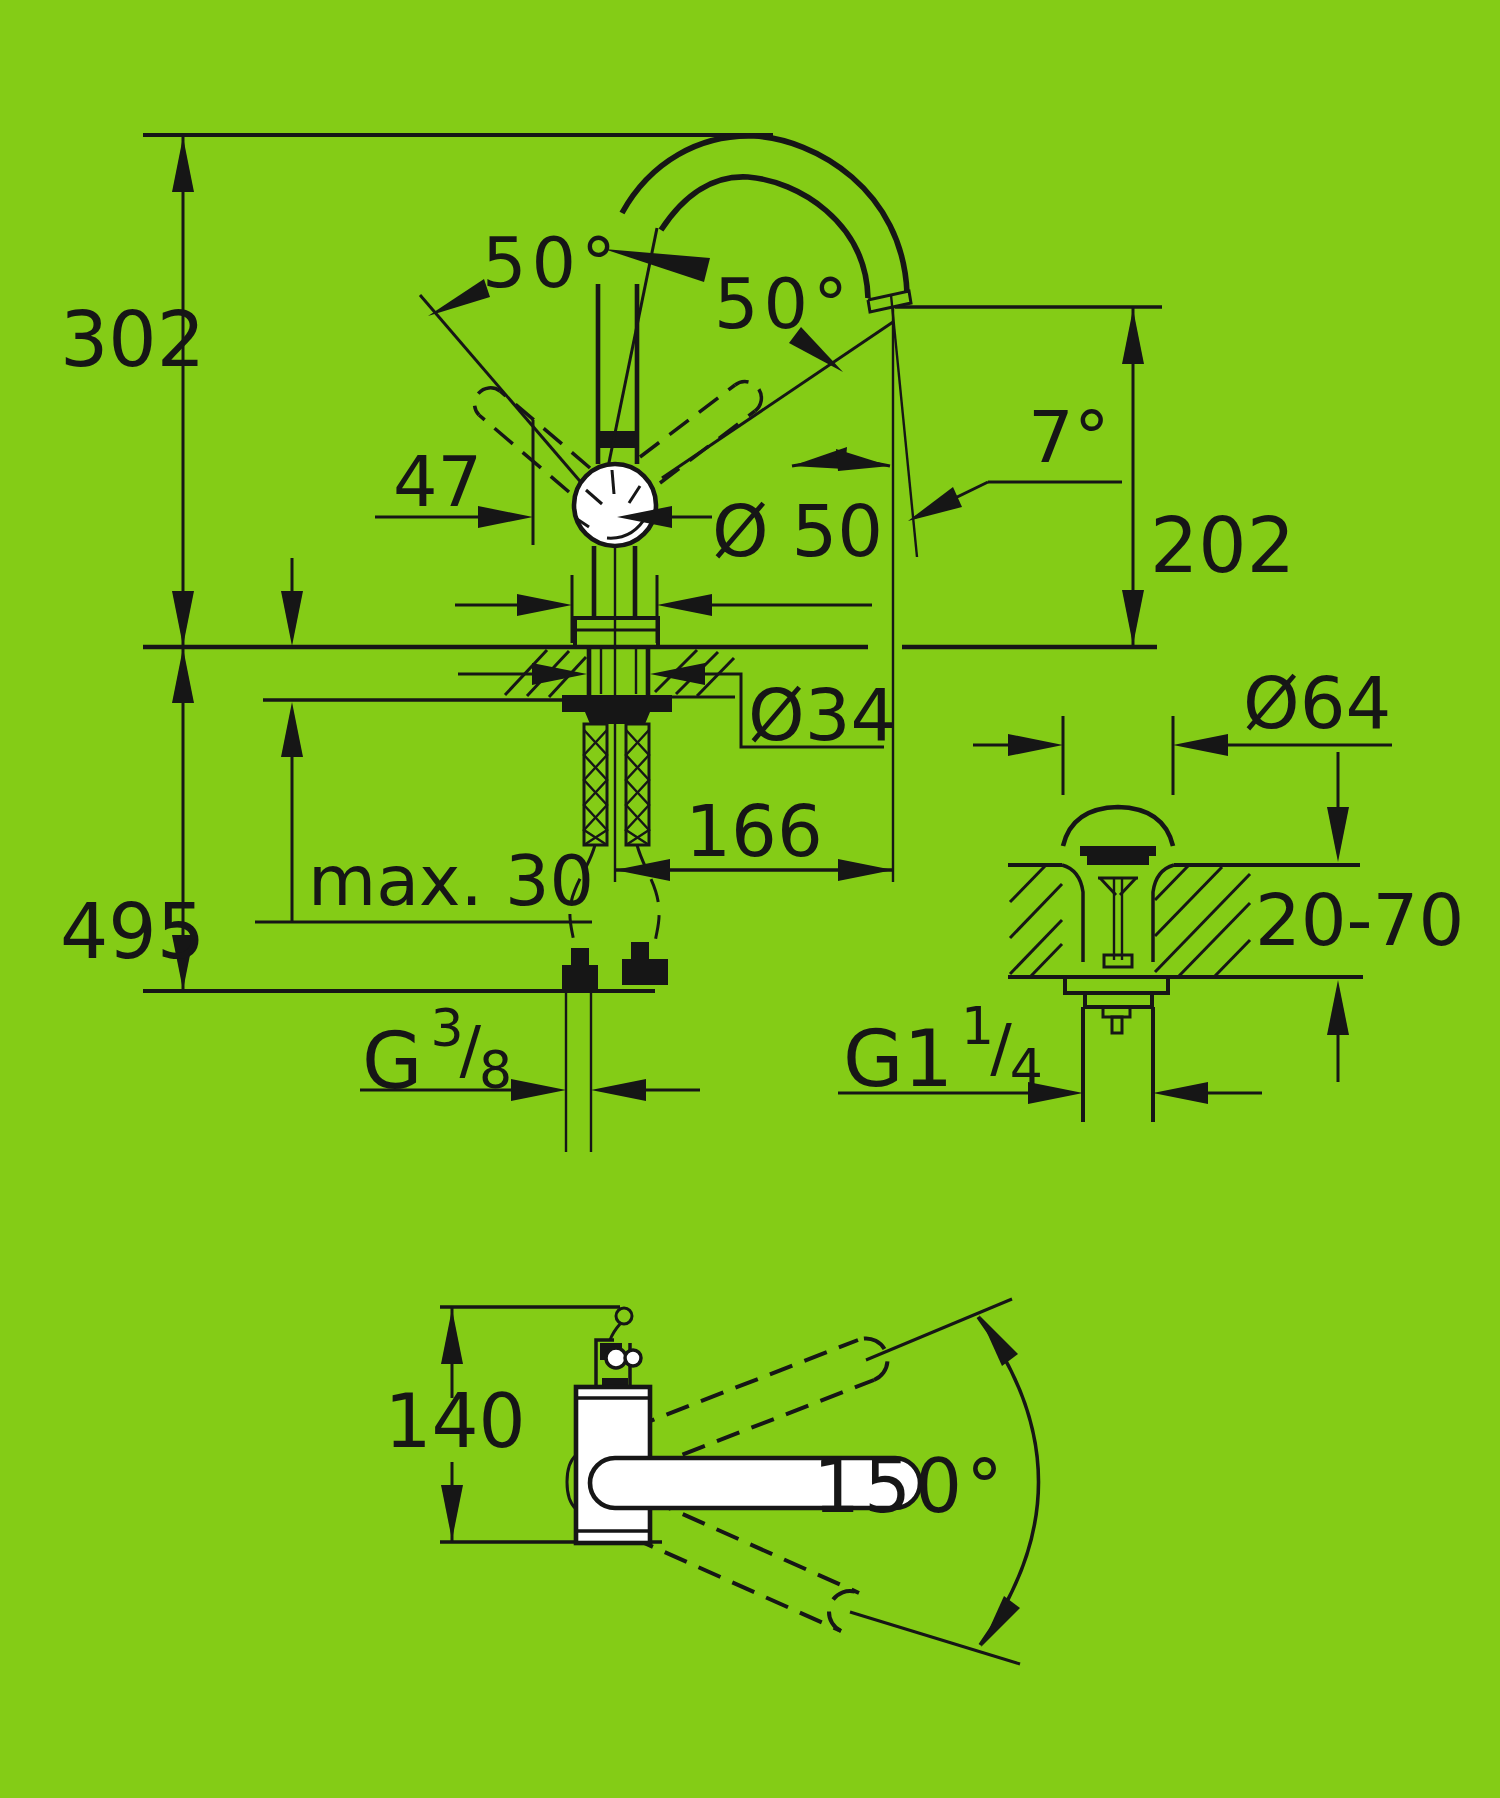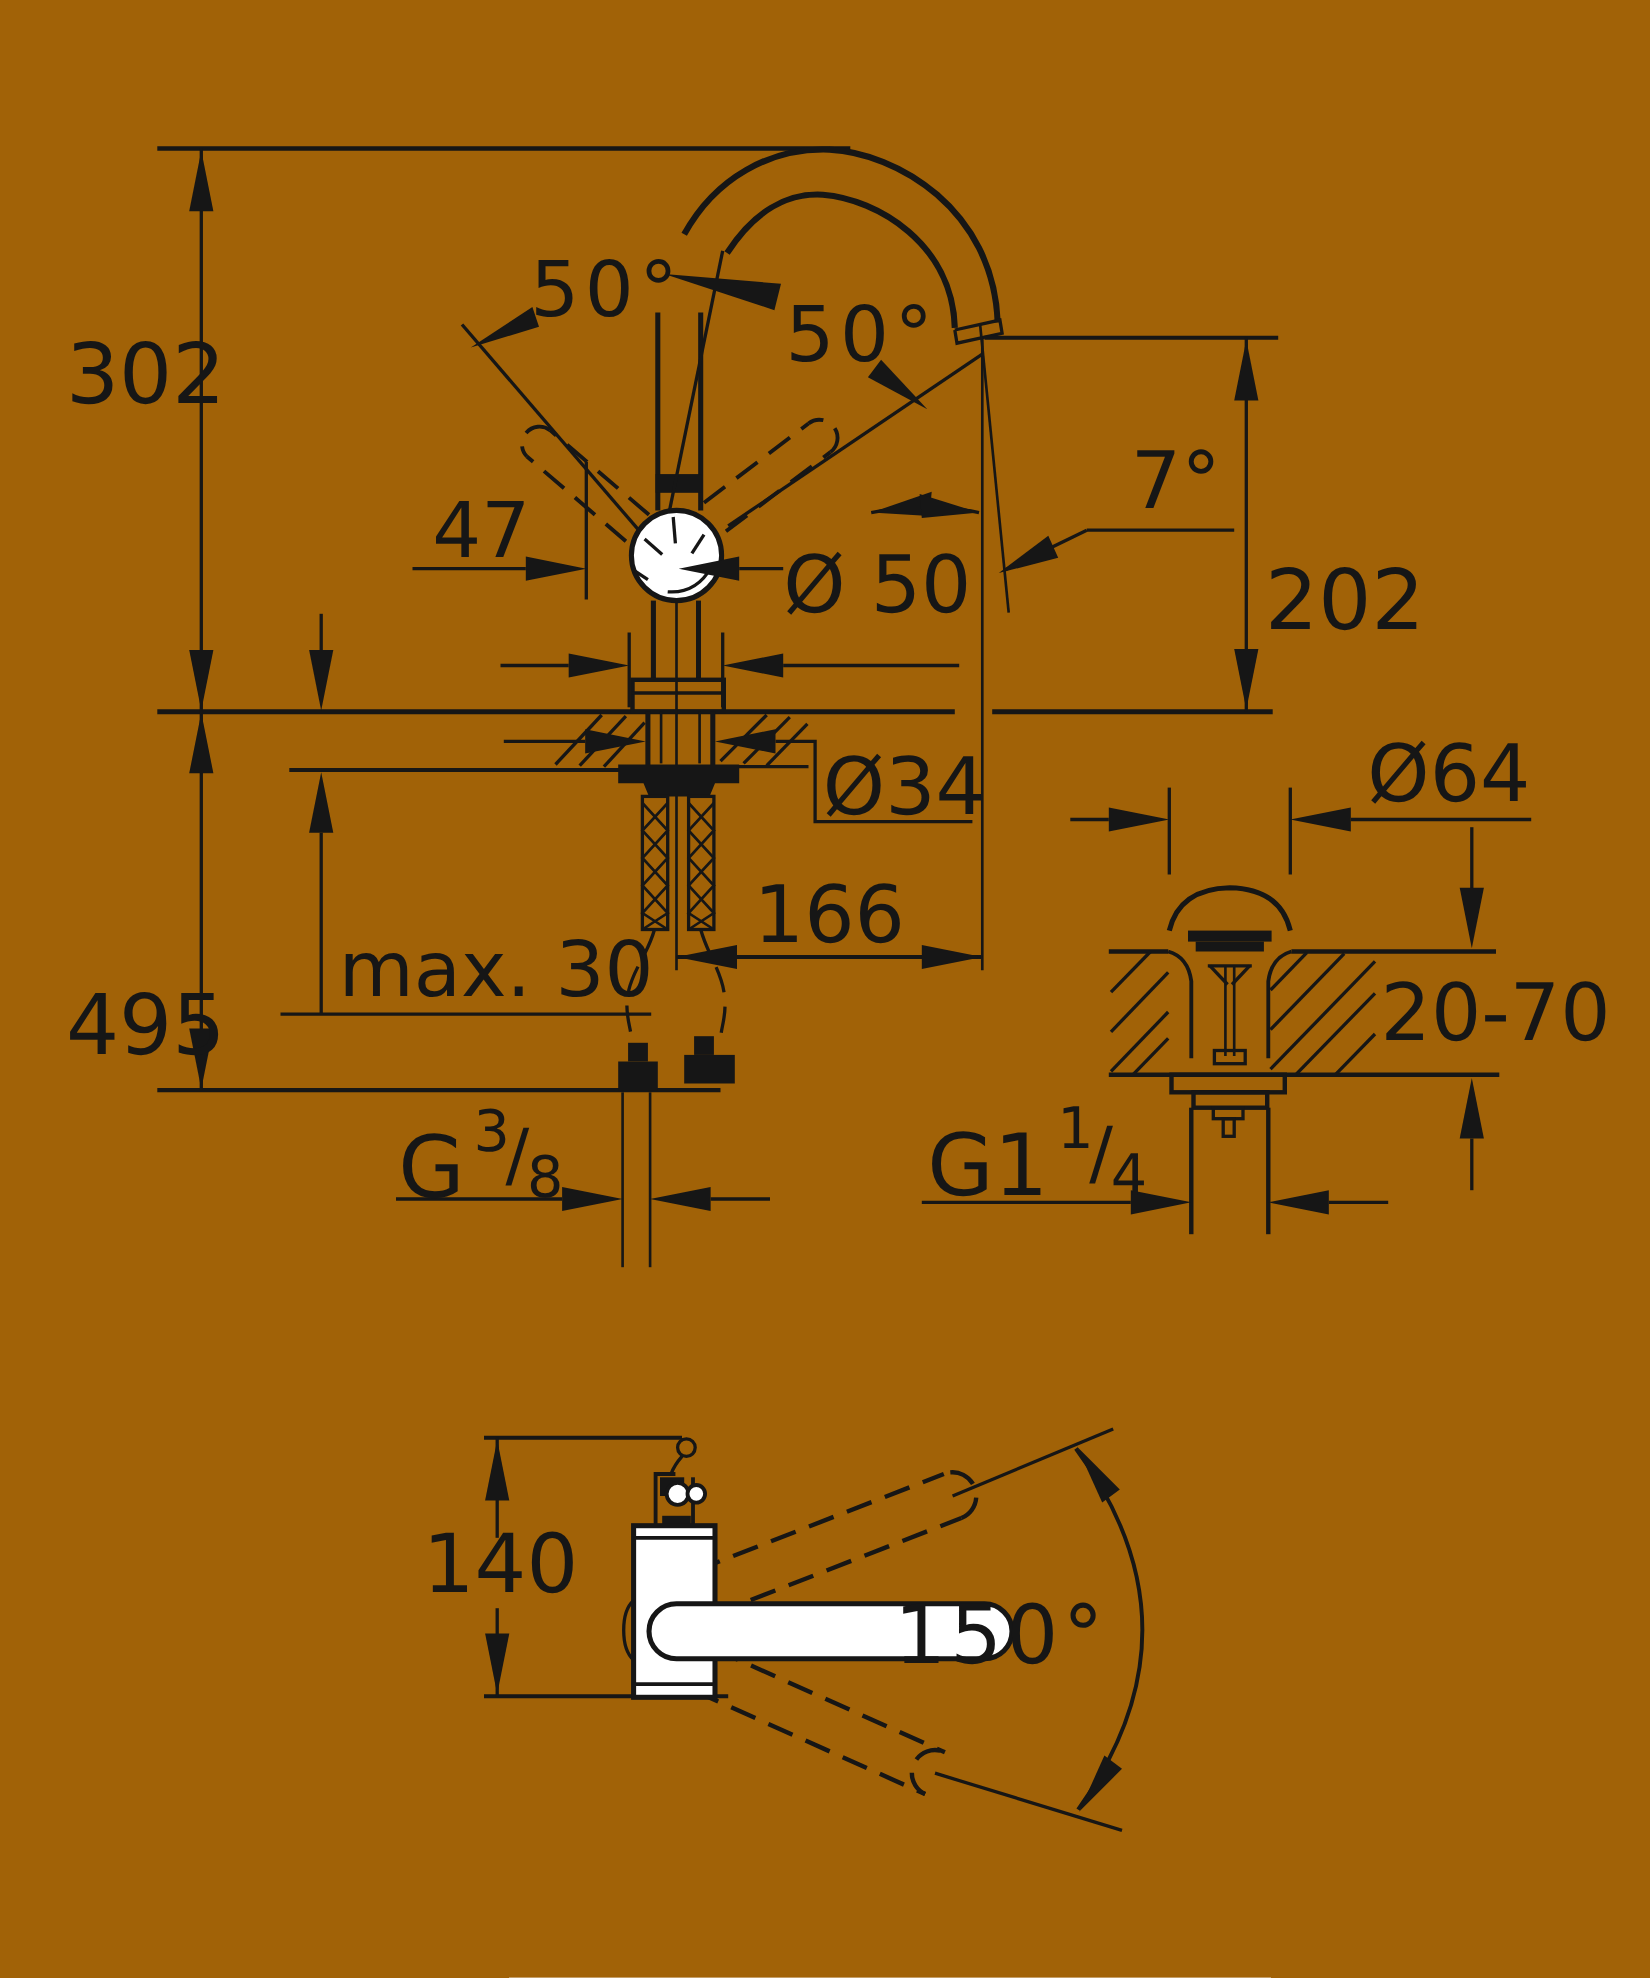--- a/index.html
+++ b/index.html
@@ -1,16 +1,16 @@
 <!DOCTYPE html>
 <html><head>
 <meta charset="utf-8">
 <style>
   html,body{margin:0;padding:0;background:#ffffff;}
-  .canvas{position:relative;width:1500px;height:1798px;background:#a16207;overflow:hidden;}
+  .canvas{position:relative;width:1500px;height:1798px;background:#84cc16;overflow:hidden;}
   svg{display:block;width:1500px;height:1798px;}
   .t{font-family:"DejaVu Sans","Liberation Sans",sans-serif;fill:#161616;}
   .ln{stroke:#161616;fill:none;stroke-width:4;}
   .ln2{stroke:#161616;fill:none;stroke-width:2.4;}
   .ln3{stroke:#161616;fill:none;stroke-width:3;}
   .ln35{stroke:#161616;fill:none;stroke-width:3.5;}
   .ln45{stroke:#161616;fill:none;stroke-width:4.6;}
   .ln55{stroke:#161616;fill:none;stroke-width:5.6;}
   .fb{fill:#161616;stroke:none;}
   .wh{fill:#ffffff;}

